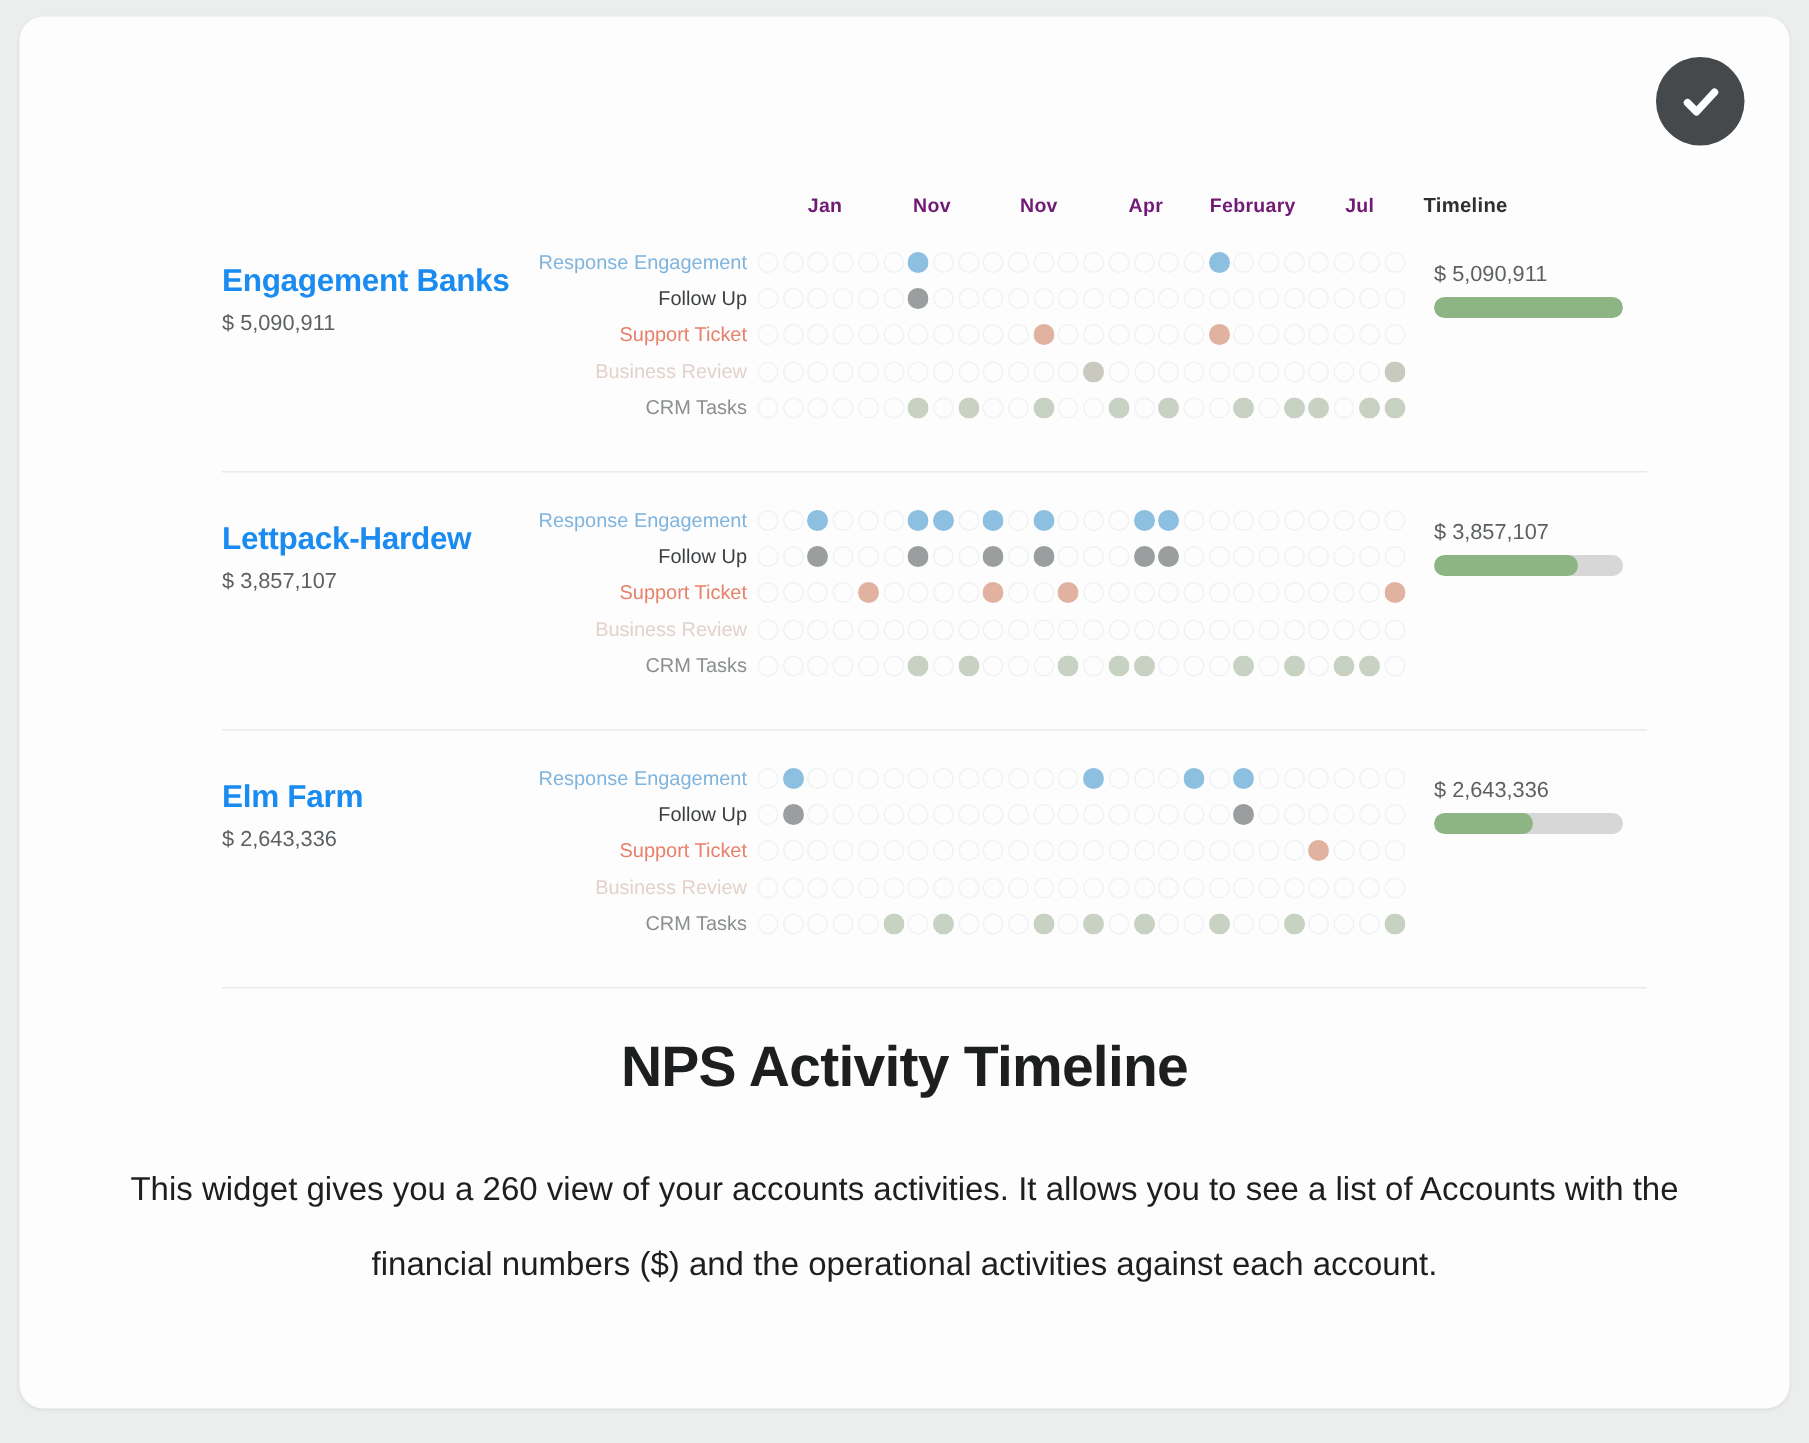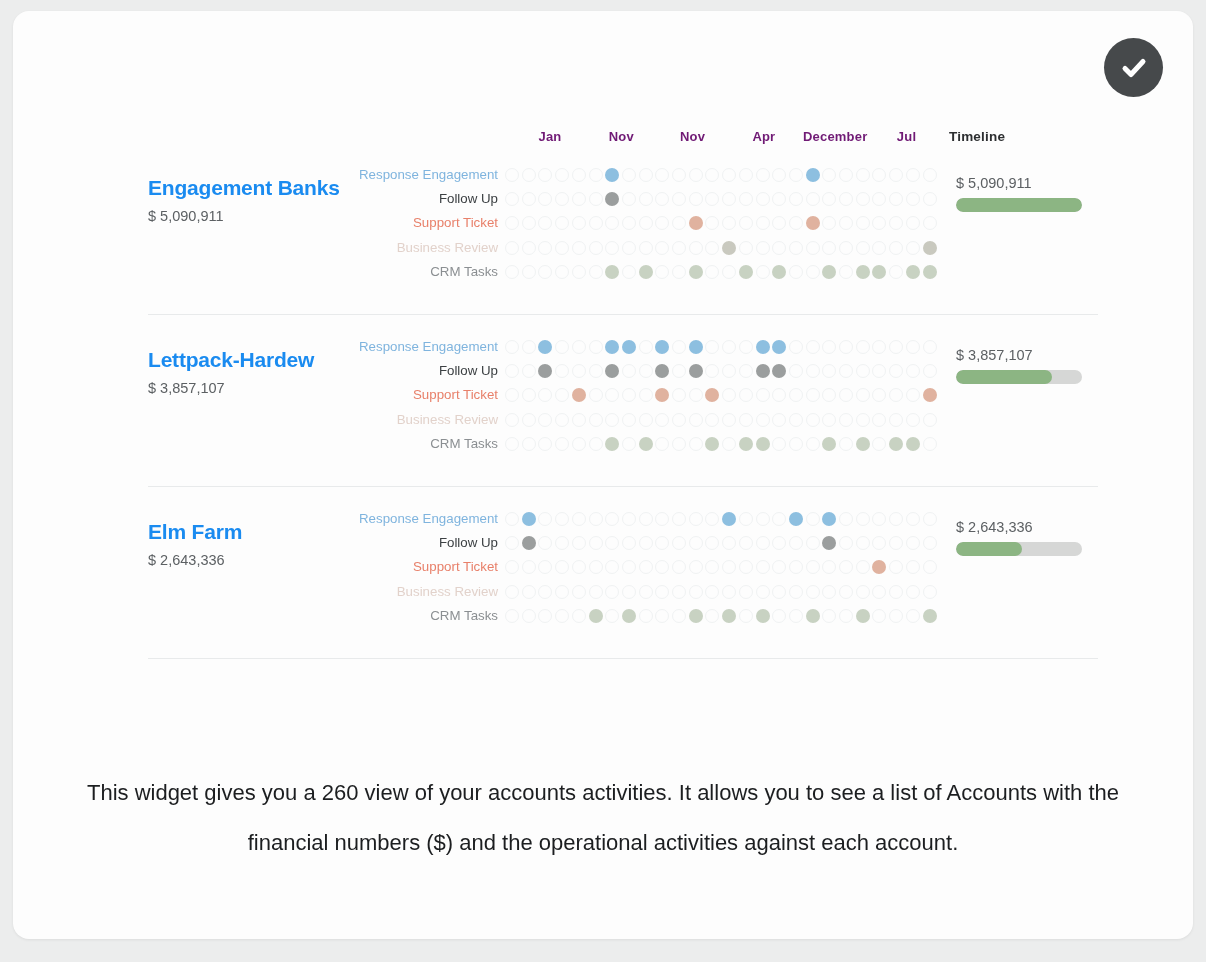--- a/index.html
+++ b/index.html
@@ -167,21 +167,21 @@
       <svg width="32" height="32" viewBox="0 0 32 32" aria-hidden="true">
         <path d="M7 16.5 L13 22.5 L25 9.5" fill="none" stroke="#ffffff" stroke-width="5" stroke-linecap="round" stroke-linejoin="round"></path>
       </svg>
     </div>
 
     <div class="months" id="months">
         <div class="month-label" style="left: 537px;">Jan</div>
         <div class="month-label" style="left: 608.3px;">Nov</div>
         <div class="month-label" style="left: 679.6px;">Nov</div>
         <div class="month-label" style="left: 750.9px;">Apr</div>
-        <div class="month-label" style="left: 822.2px;">December</div>
+        <div class="month-label" style="left: 822.2px;">February</div>
         <div class="month-label" style="left: 893.5px;">Jul</div>
       </div>
     <div class="rev-header">Timeline</div>
 
     <div id="accounts">
         <div class="account-block" style="top: 156px; height: 130px;">
           <div class="acct-name" style="top: 9px;">Engagement Banks</div>
           <div class="acct-rev" style="top: 41px;">$ 5,090,911</div>
           <div class="metric-row" style="top: 0px;">
             <div class="metric-label" style="color: rgb(127, 180, 222);">Response Engagement</div>
@@ -673,15 +673,16 @@
           <div class="revenue-col" style="top: 8px;">
             <div class="rev-value">$ 2,643,336</div>
             <div class="rev-track" style="background: rgb(214, 215, 214);">
               <div class="rev-fill" style="width: 52%; background: rgb(140, 181, 131);"></div>
             </div>
           </div>
         </div>
         <div class="divider" style="top: 647px;"></div>
       </div>
 
+    <div class="title">NPS Activity Timeline</div>
     <div class="desc">This widget gives you a 260 view of your accounts activities. It allows you to see a list of Accounts with the financial numbers ($) and the operational activities against each account.</div>
   </div>
 </div>
 
 </body></html>

